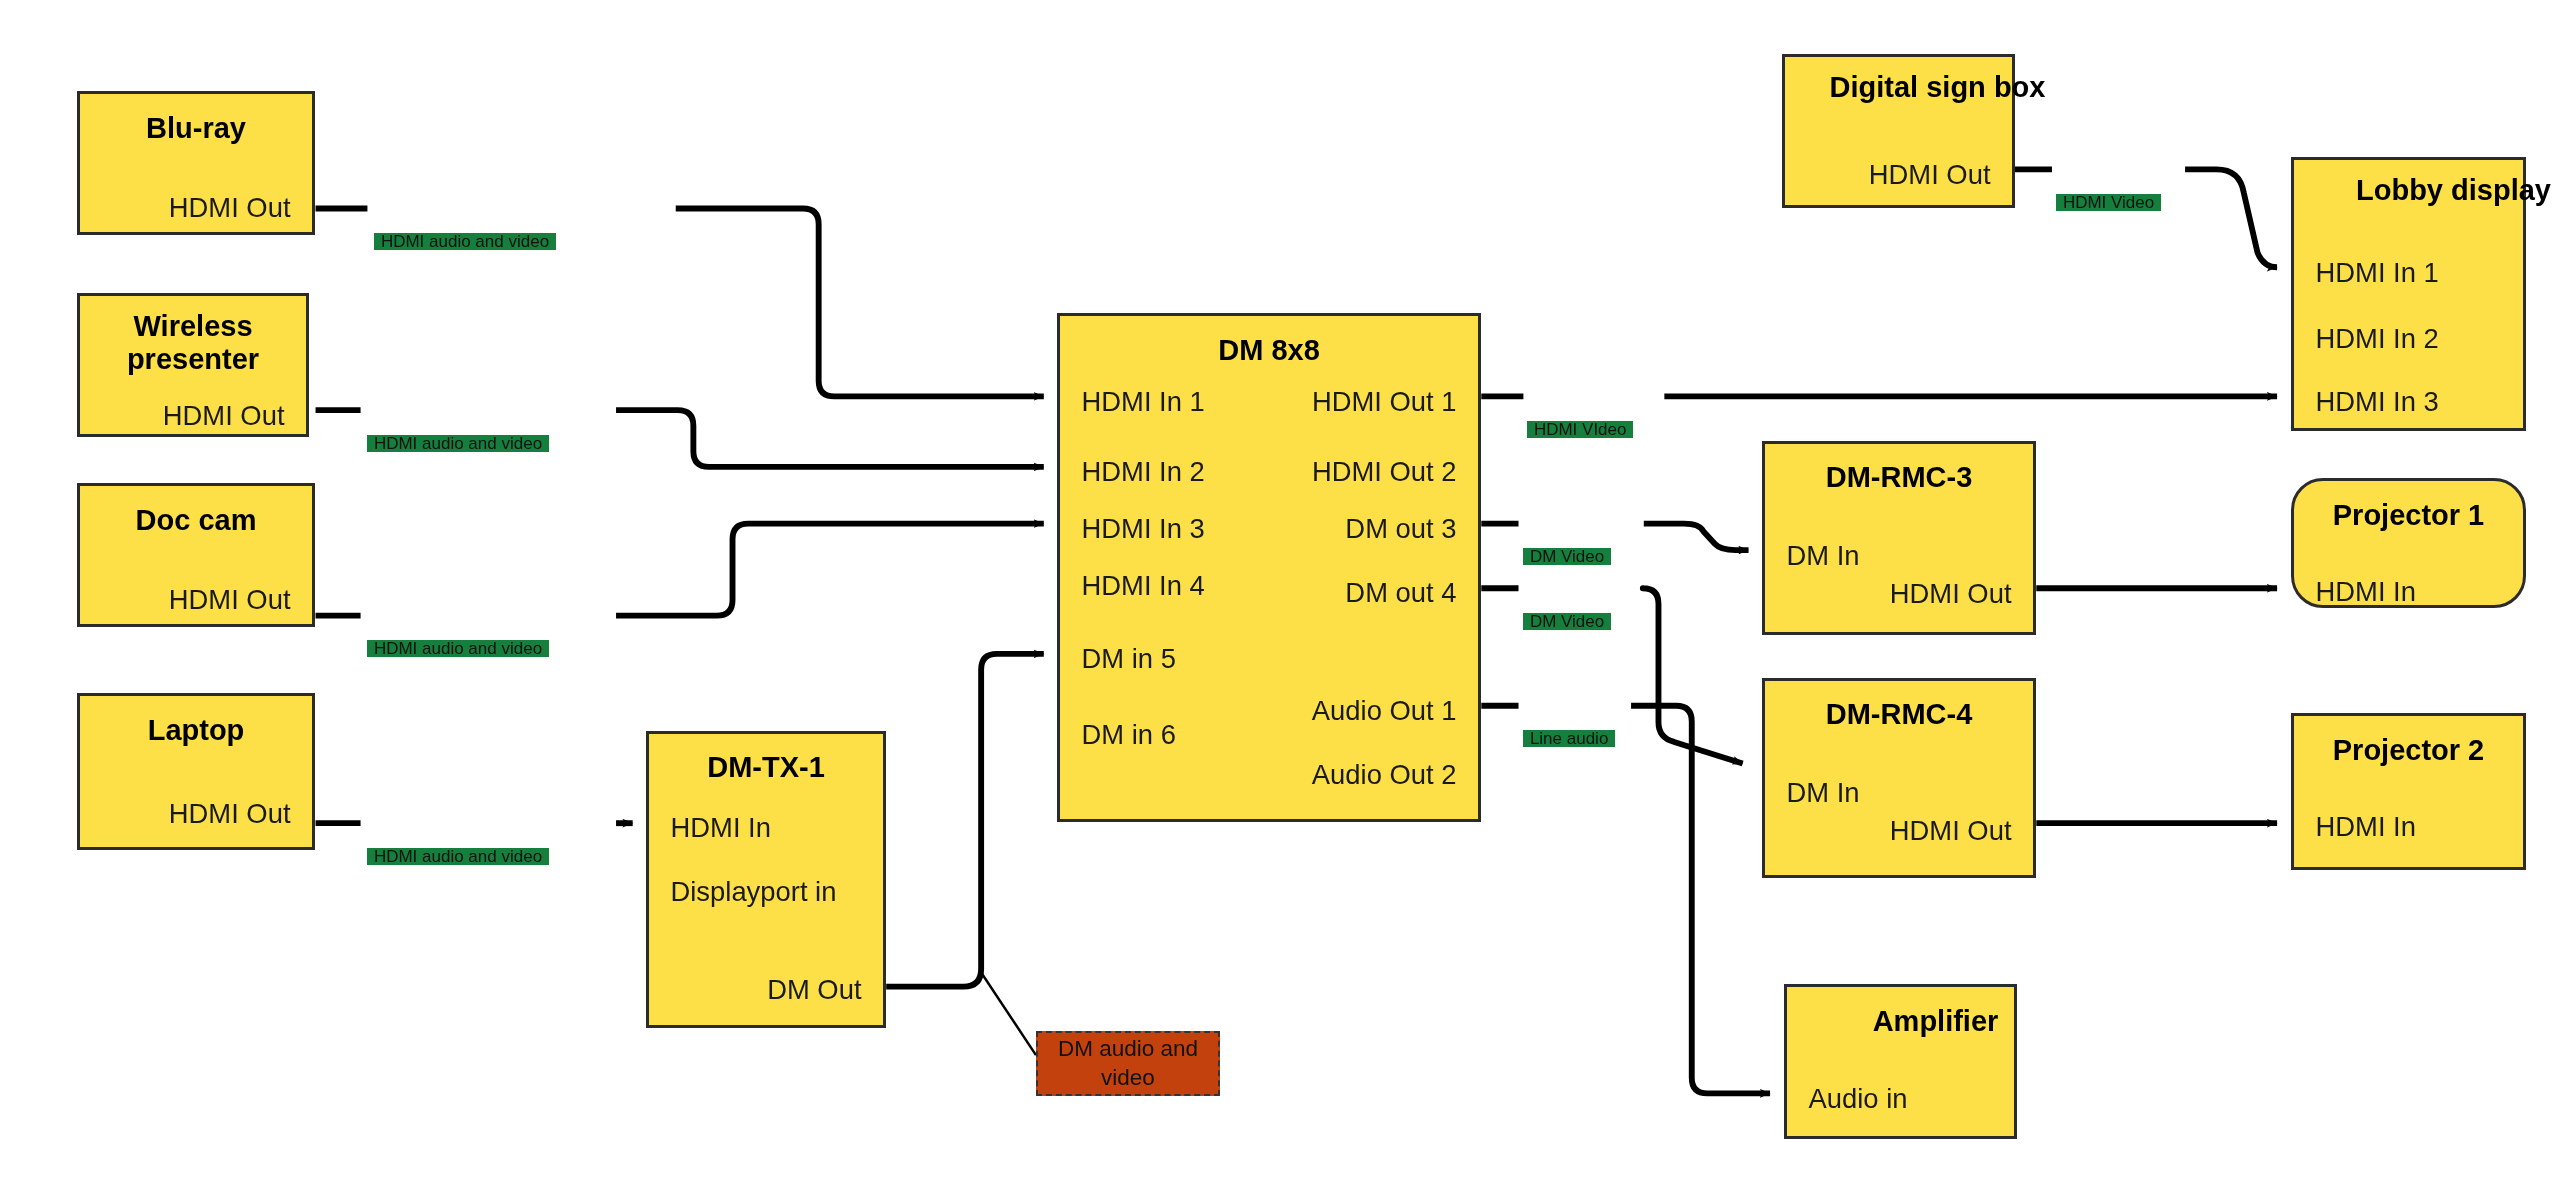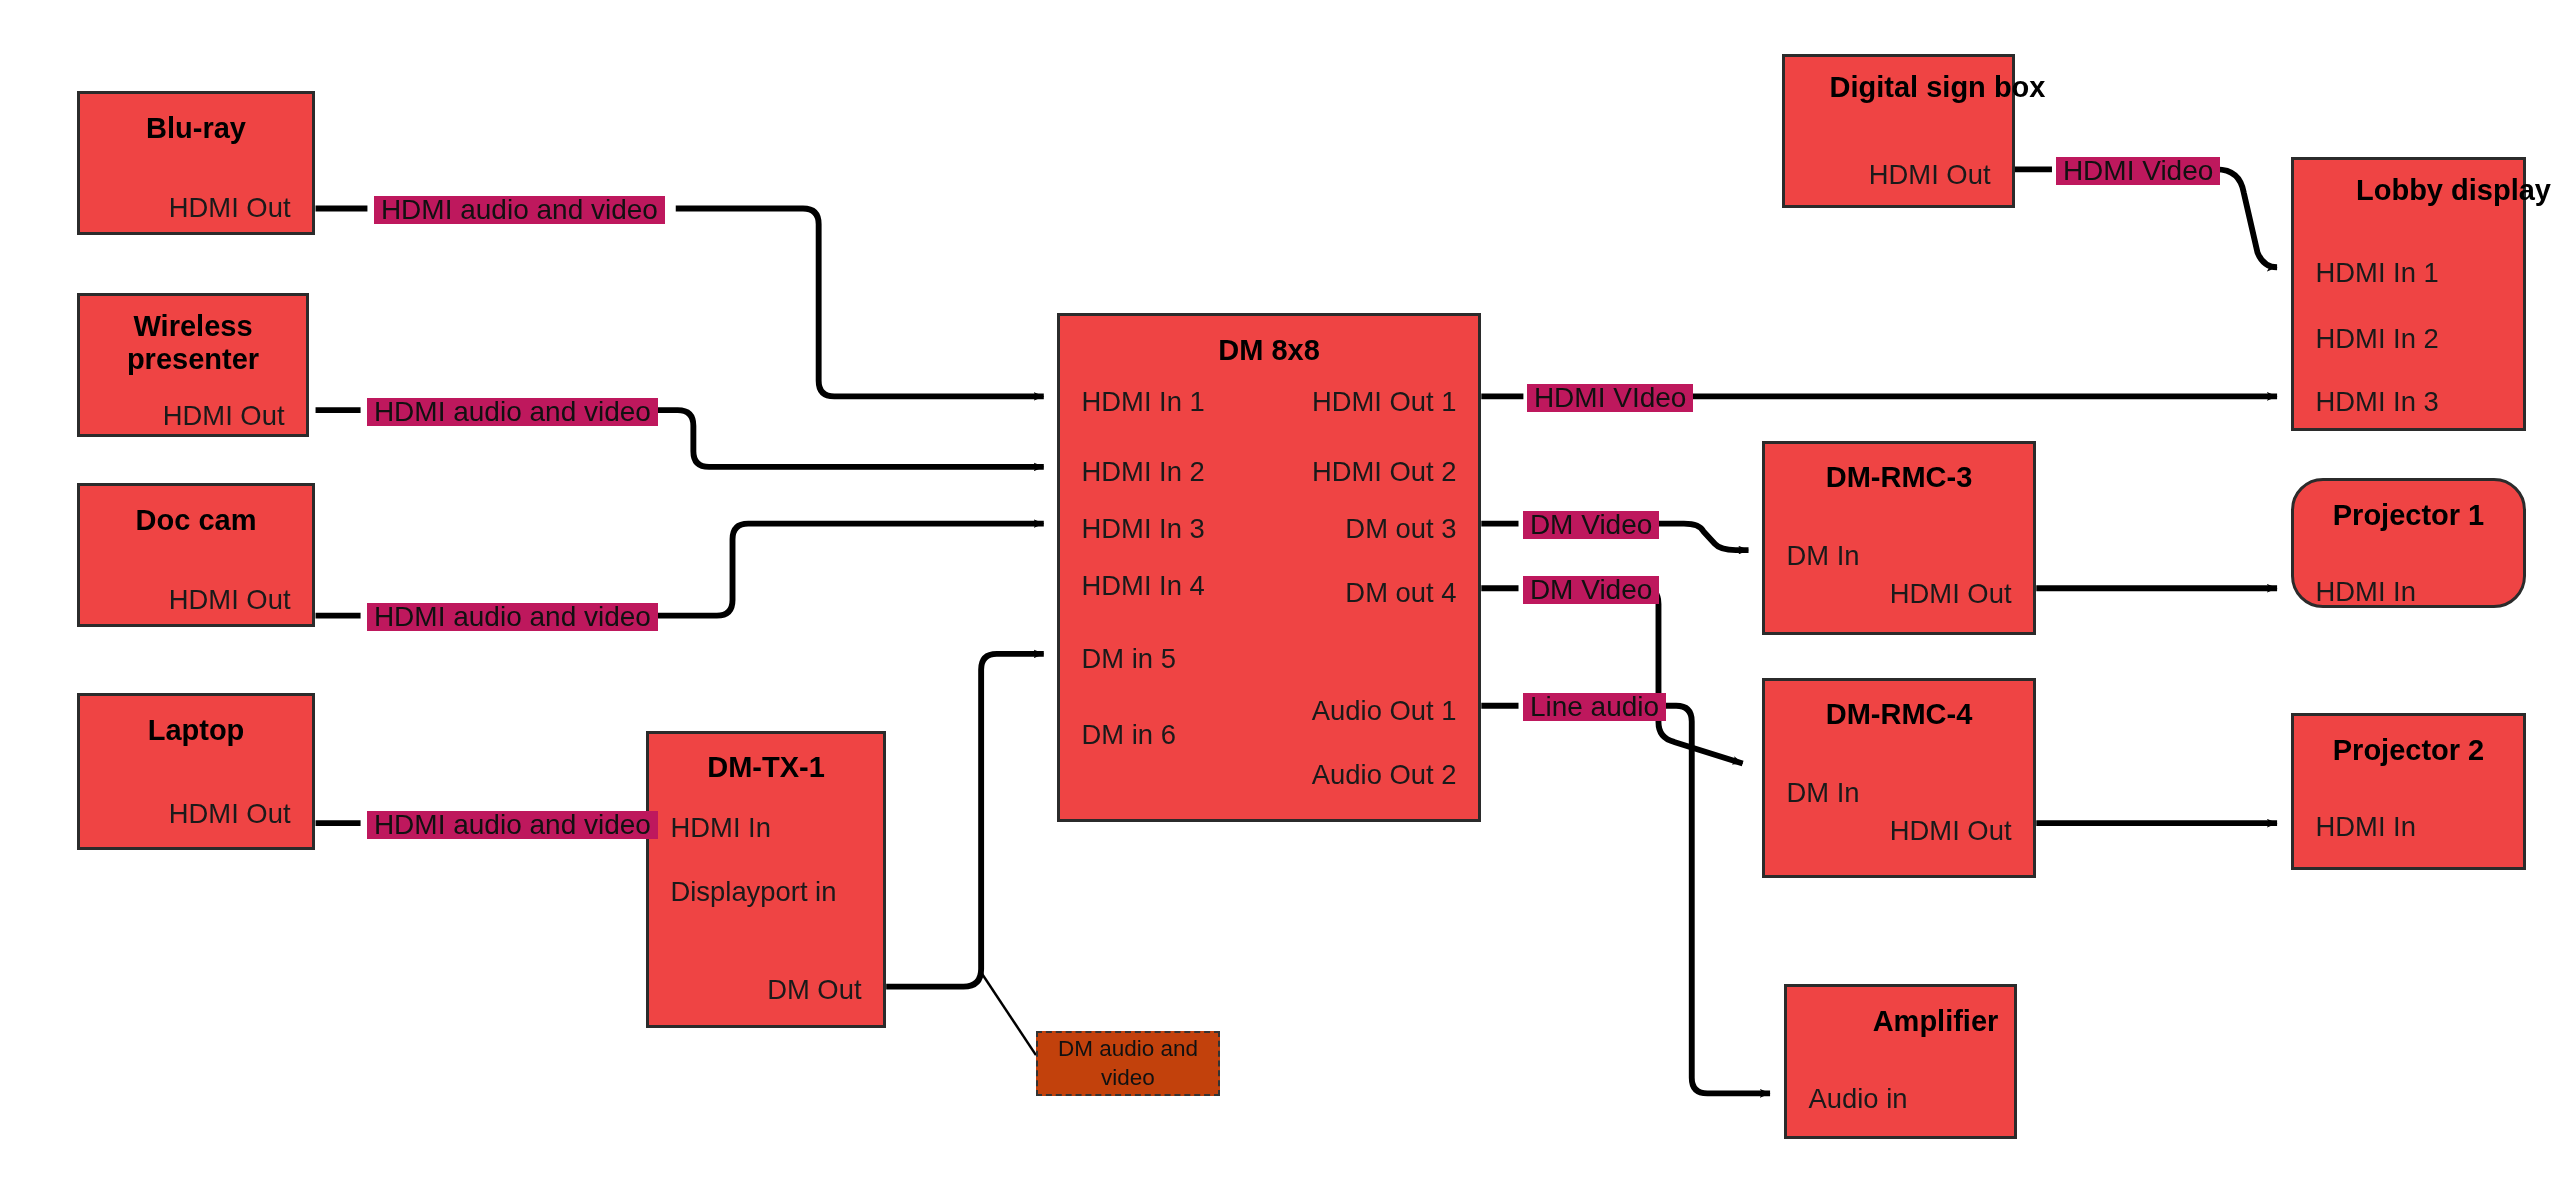--- a/index.html
+++ b/index.html
@@ -18,21 +18,21 @@
   svg.wires {
     position: absolute;
     left: 0; top: 0;
     width: 2576px;
     height: 1201px;
   }
   .node {
     position: absolute;
     box-sizing: border-box;
     border: 3.9px solid #2b2b2b;
-    background: #ef4444;
+    background: #fde047;
     text-decoration: underline;
   }
   .node .title {
     position: absolute;
     left: 0;
     width: 100%;
     text-align: center;
     font-weight: bold;
     font-size: 29px;
     color: #000000;
@@ -42,26 +42,27 @@
     position: absolute;
     font-size: 27.4px;
     color: #1a1a1a;
     white-space: nowrap;
   }
   .port.left  { left: 21.5px; text-align: left; }
   .port.right { right: 21.5px; text-align: right; }
 
   .wire-label {
     position: absolute;
-    font-size: 28px;
+    font-size: 17px;
     color: #111111;
-    background: #be185d;
+    background: #15803d;
     white-space: nowrap;
     padding: 0 6.9px;
     line-height: 1;
+    margin-top: 37px;
   }
   .callout {
     position: absolute;
     box-sizing: border-box;
     border: 2px dashed #333333;
     background: #c2410c;
     font-size: 22.5px;
     color: #111111;
     text-align: center;
     line-height: 1.25;

